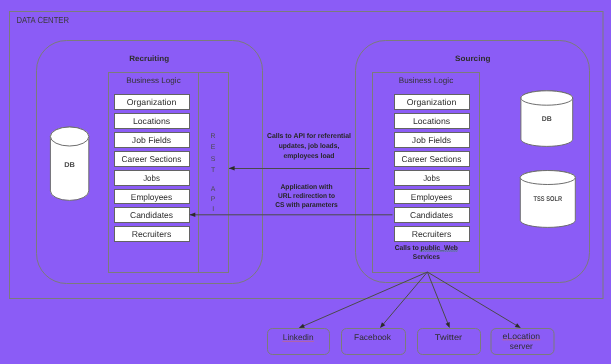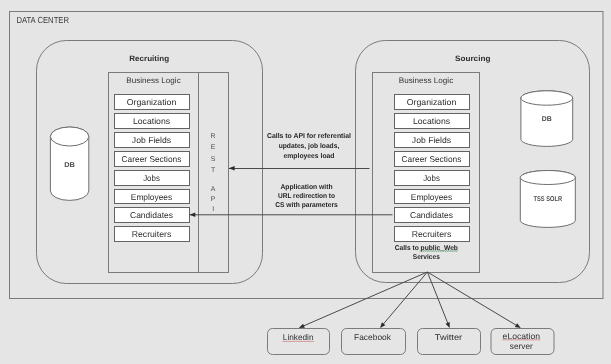--- a/index.html
+++ b/index.html
@@ -1,17 +1,17 @@
 <!DOCTYPE html>
 <html><head>
 <meta charset="utf-8">
 <style>
   html,body{margin:0;padding:0;background:#ffffff;-webkit-font-smoothing:antialiased;text-rendering:geometricPrecision;}
   body{width:611px;height:364px;overflow:hidden;font-family:"Liberation Sans",sans-serif;}
-  #stage{position:relative;width:611px;height:364px;background:#e5e5e5;}
+  #stage{position:relative;width:611px;height:364px;background:#8b5cf6;}
   svg{position:absolute;left:0;top:0;display:block;}
   .shape{fill:none;stroke:#7b7b7b;stroke-width:1;}
   .modbox{fill:#ffffff;stroke:#636363;stroke-width:1;}
   .cyl{fill:#ffffff;stroke:#6e6e6e;stroke-width:1;}
   .conn{stroke:#4a4a4a;stroke-width:1;fill:none;}
   .arrowfill{fill:#2b2b2b;}
   text{font-family:"Liberation Sans",sans-serif;fill:#333333;}
   .t-outer{font-size:8.8px;fill:#3a3a3a;}
   .t-zone{font-size:7.8px;font-weight:bold;text-anchor:middle;fill:#2e2e2e;}
   .t-bl{font-size:8px;text-anchor:middle;fill:#333;}

